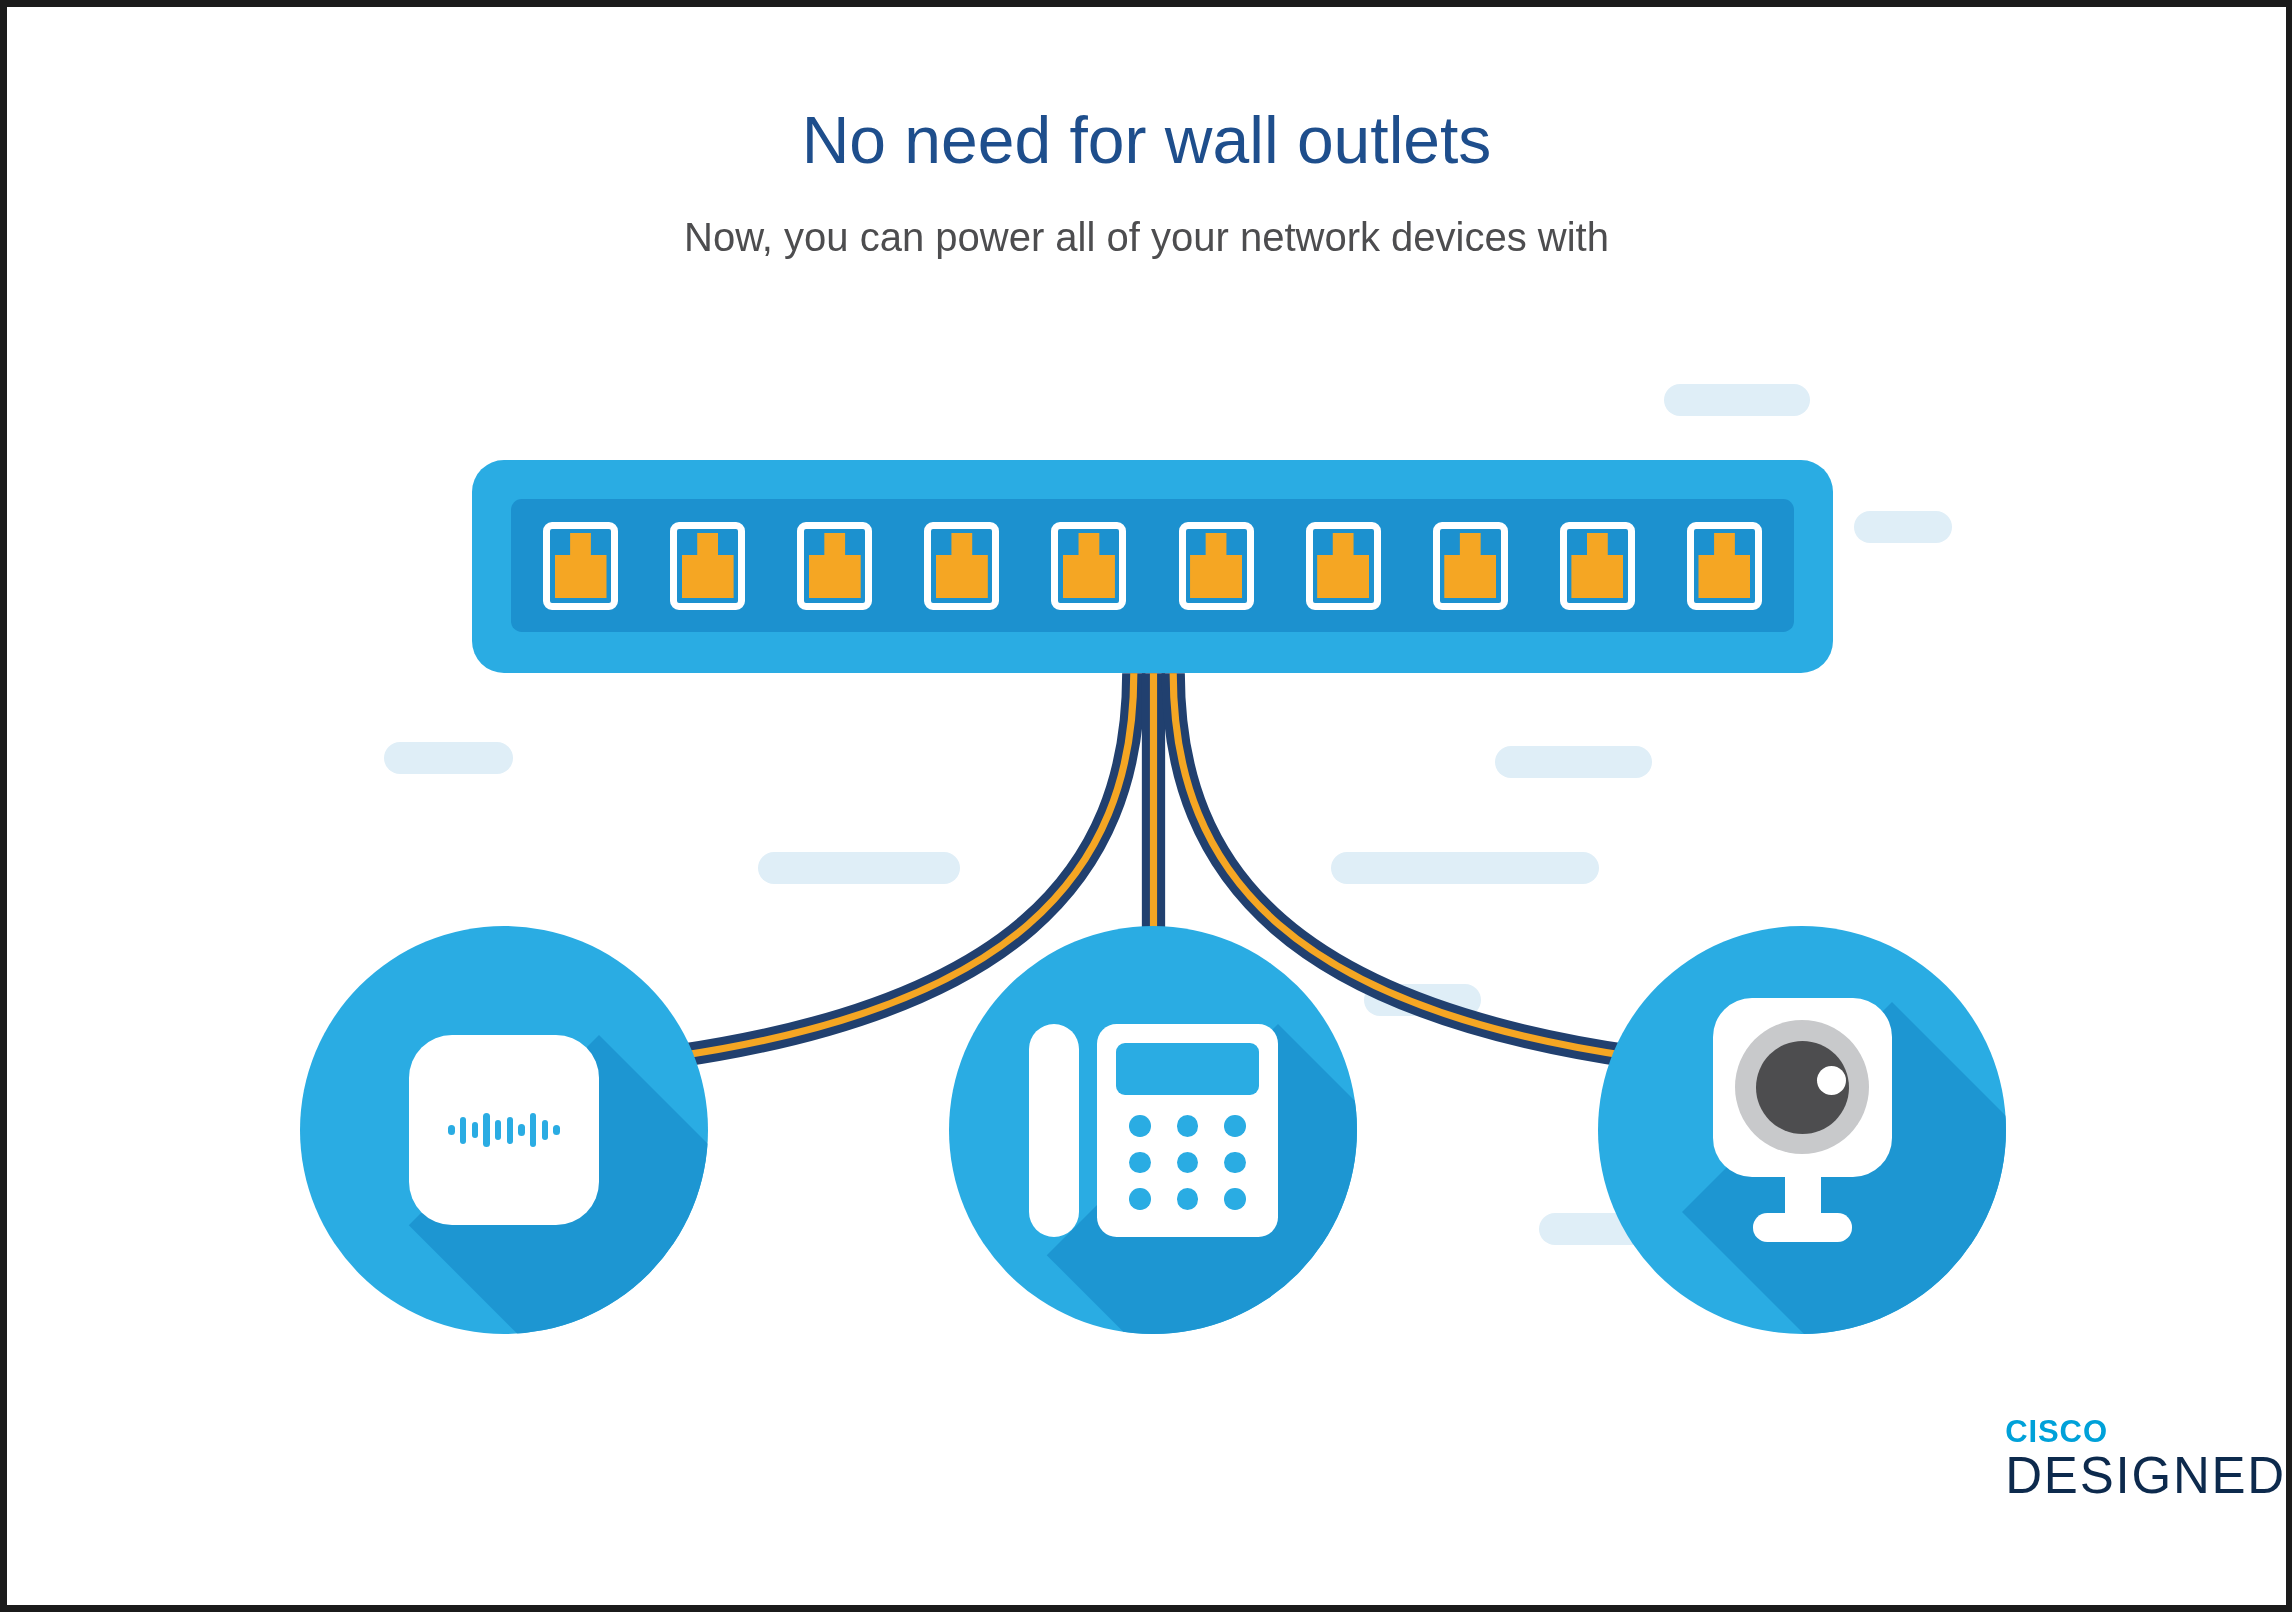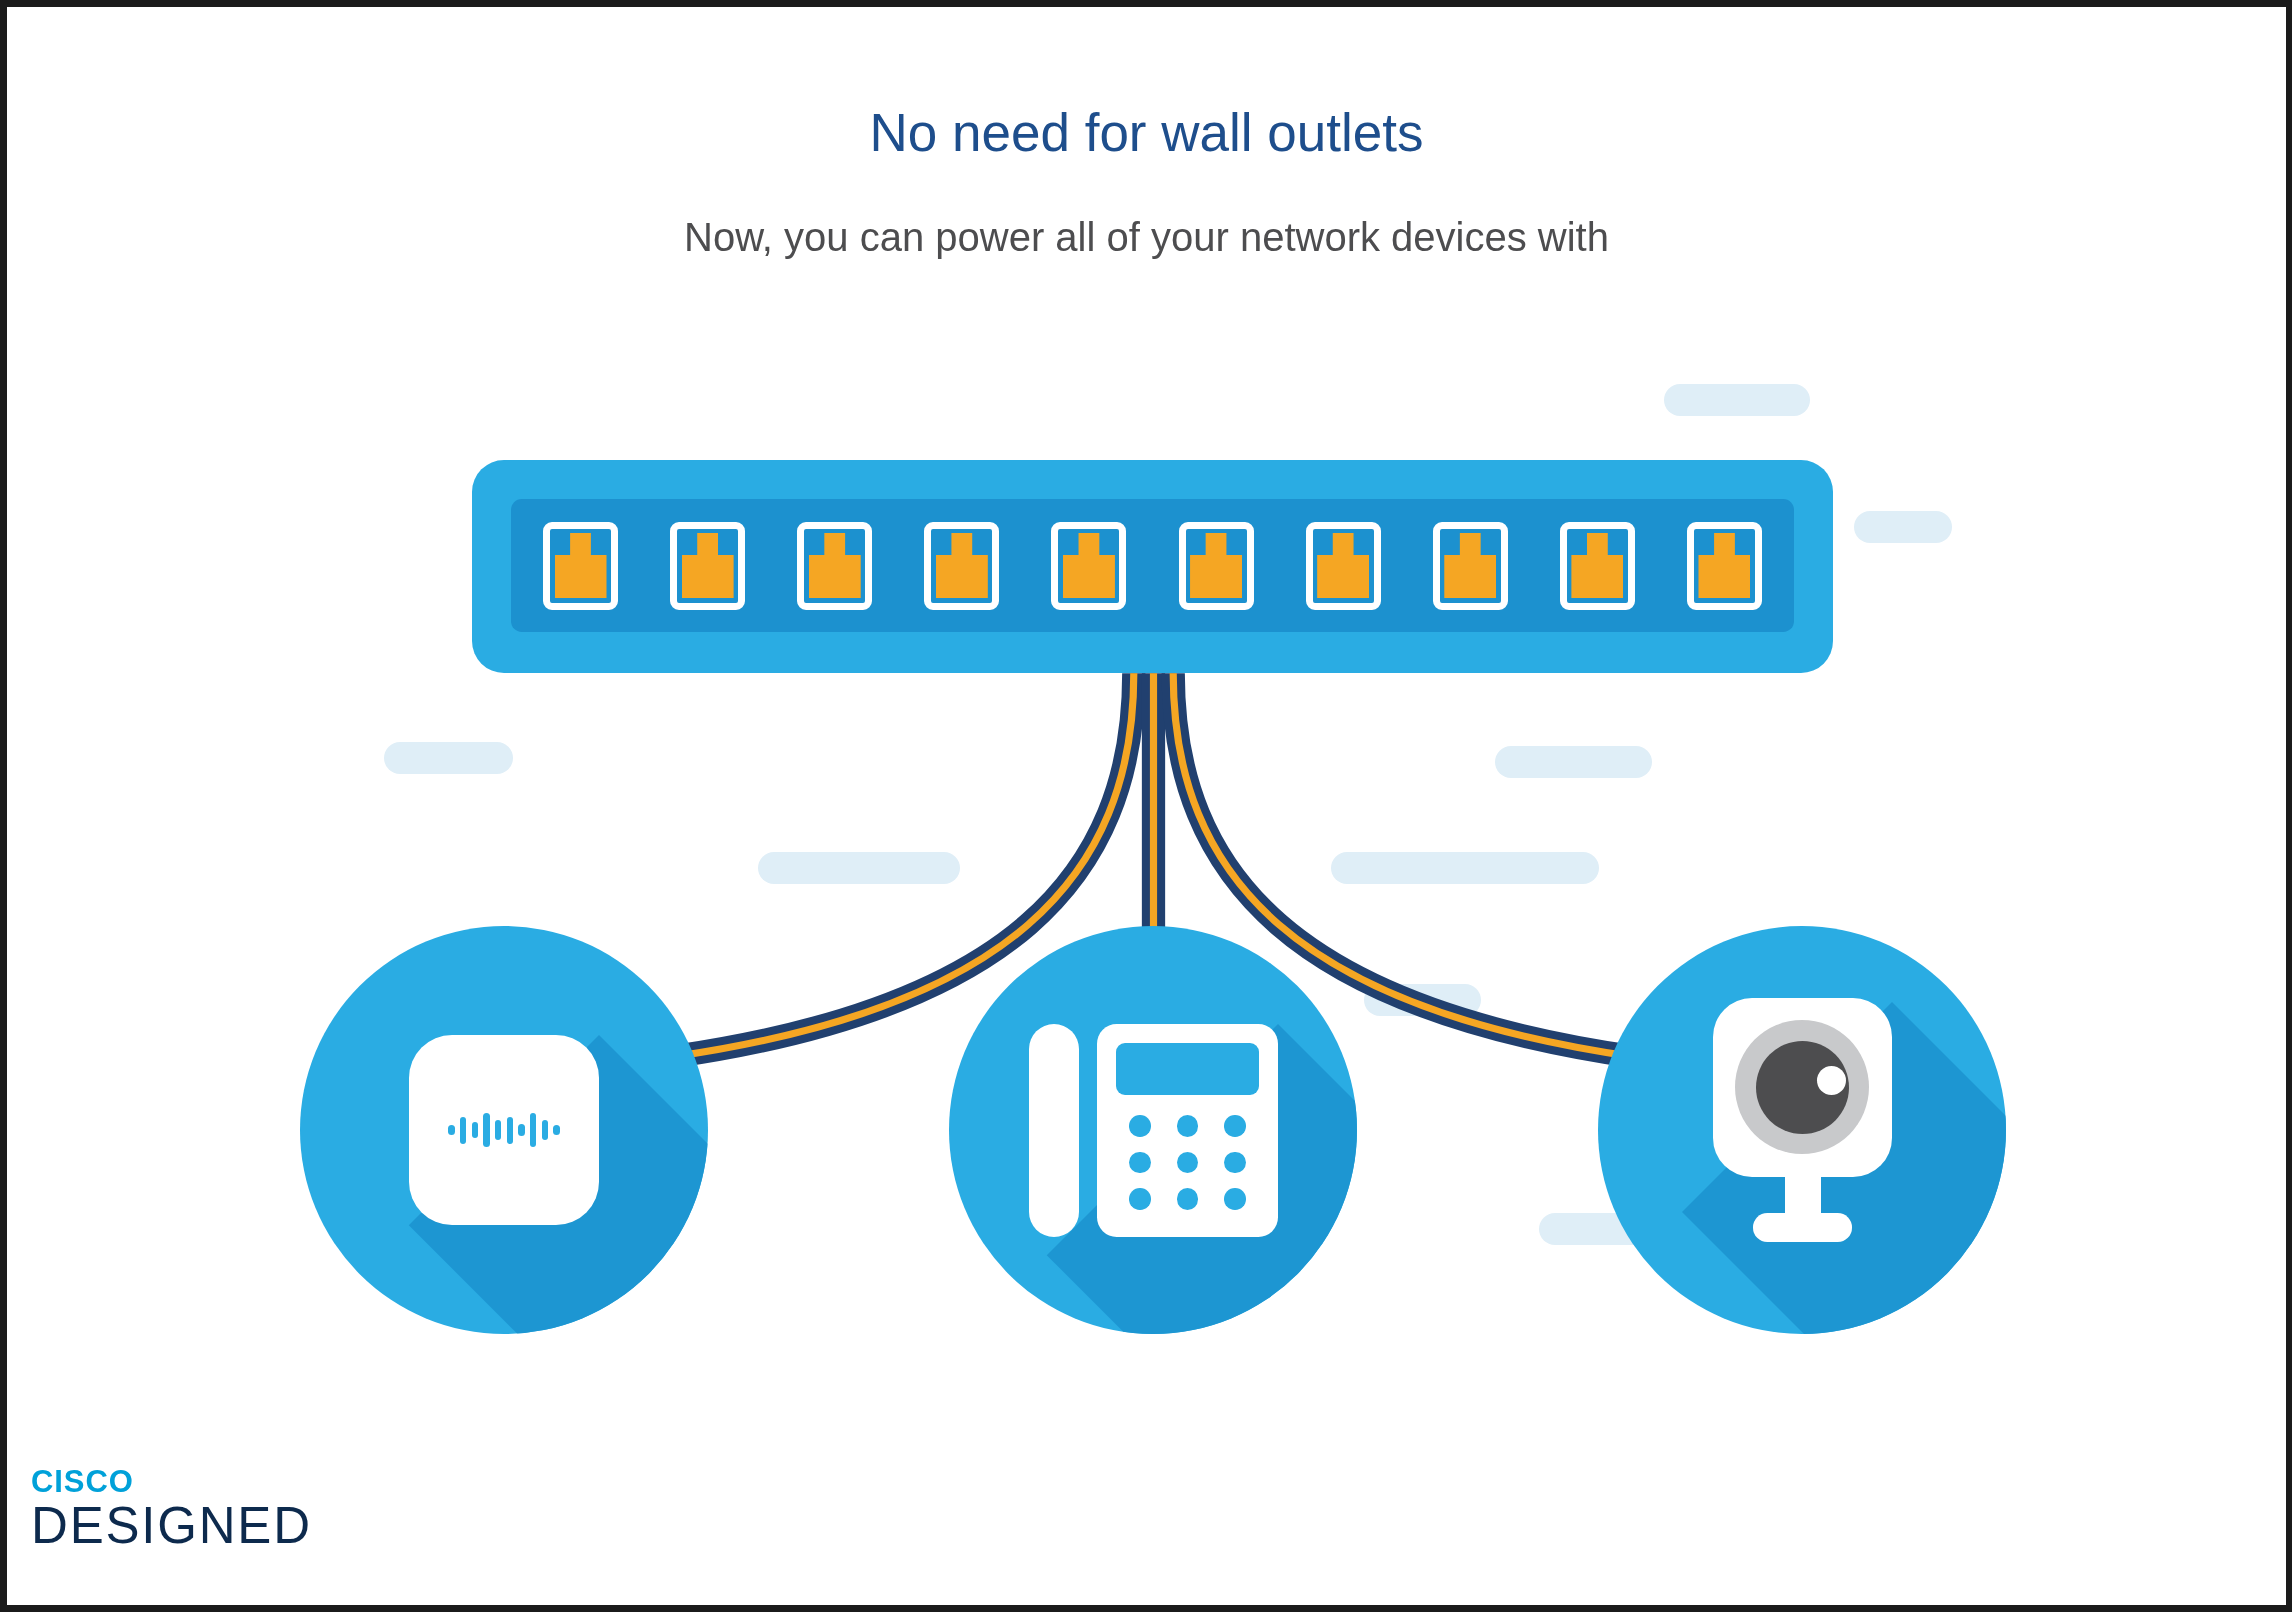--- a/index.html
+++ b/index.html
@@ -21,21 +21,21 @@
     box-sizing:border-box;
     border:7.2px solid #1b1b1b;
     background:#ffffff;
     overflow:hidden;
     font-family:"Liberation Sans", sans-serif;
   }
   
   .title{
     position:absolute;top:95px;left:0;right:0;
     margin:0;text-align:center;
-    font-size:53px;font-weight:400;
+    font-size:66px;font-weight:400;
     color:var(--title-navy);
   }
   .subtitle{
     position:absolute;top:202px;left:0;right:0;
     margin:0;text-align:center;
     font-size:40px;line-height:56px;font-weight:400;
     color:var(--subtitle-gray);
   }
   
   .pill{position:absolute;height:32px;border-radius:16px;background:var(--pill-blue);}
@@ -122,22 +122,22 @@
   
   .camera-icon{position:absolute;z-index:2;left:115px;top:72px;width:179px;height:251px;}
   .cam-body{position:absolute;left:0;top:0;width:179px;height:179px;background:#fff;border-radius:39px;}
   .cam-ring{position:absolute;left:22.4px;top:22.4px;width:134px;height:134px;border-radius:50%;background:#C8C9CB;}
   .cam-lens{position:absolute;left:43px;top:43px;width:93px;height:93px;border-radius:50%;background:#4D4D4F;}
   .cam-glint{position:absolute;left:104px;top:68px;width:29px;height:29px;border-radius:50%;background:#fff;}
   .cam-neck{position:absolute;left:72px;top:177px;width:36px;height:45px;background:#fff;}
   .cam-base{position:absolute;left:40px;top:215px;width:99px;height:29px;background:#fff;border-radius:14.3px;}
   
   .logo{
-    position:absolute;left:0;right:0;top:1458px;
-    display:flex;justify-content:flex-start;padding-left:24px;
+    position:absolute;left:0;right:0;top:1408px;
+    display:flex;justify-content:flex-end;
   }
   .logo-inner{text-align:left;}
   .logo-cisco{
     color:var(--logo-blue);
     font-size:31px;font-weight:700;letter-spacing:0.9px;line-height:34px;
   }
   .logo-designed{
     color:var(--logo-navy);
     font-size:51px;font-weight:400;letter-spacing:1.8px;line-height:54px;
   }

